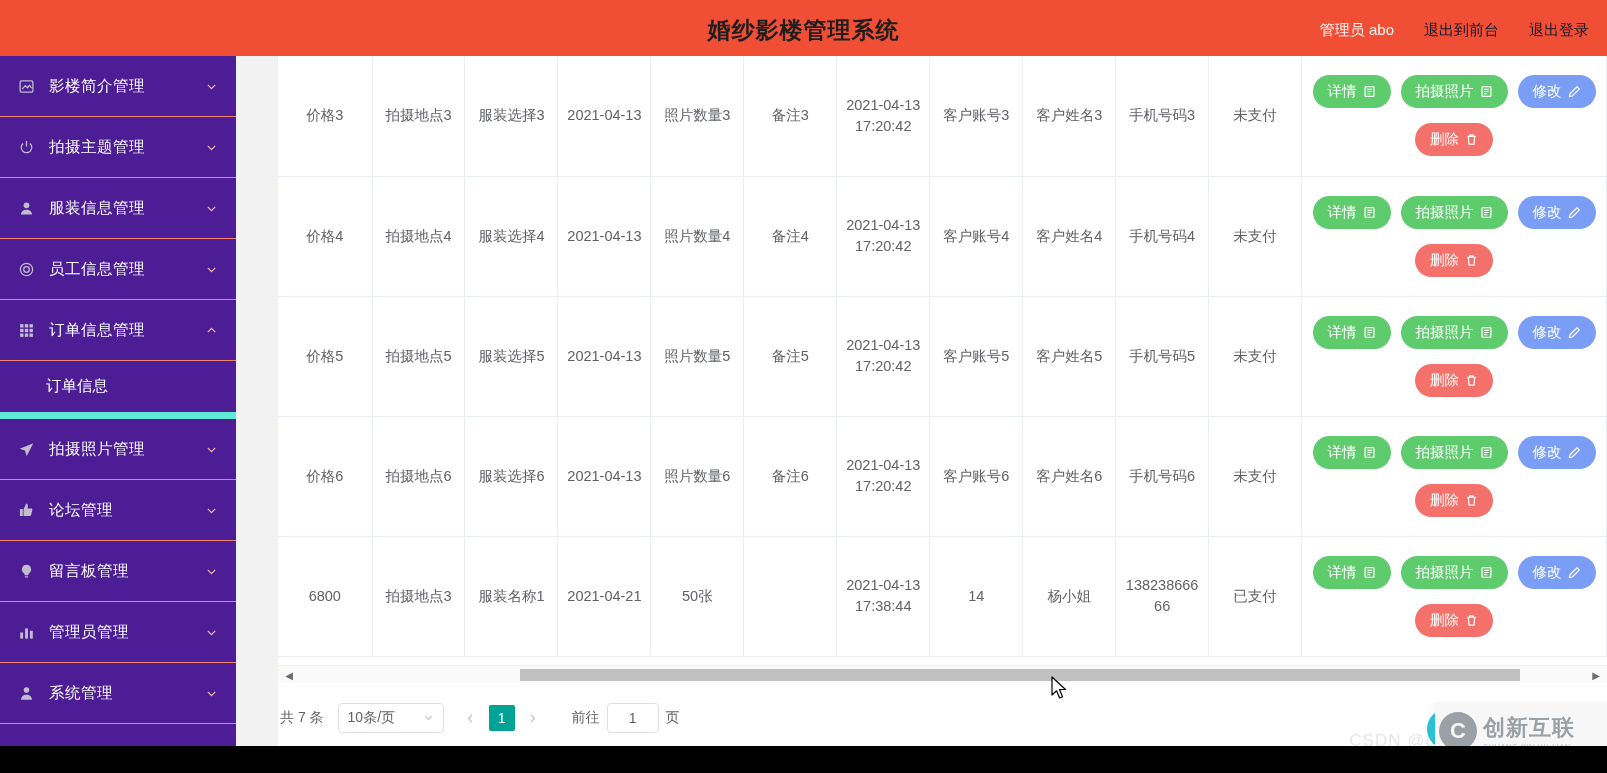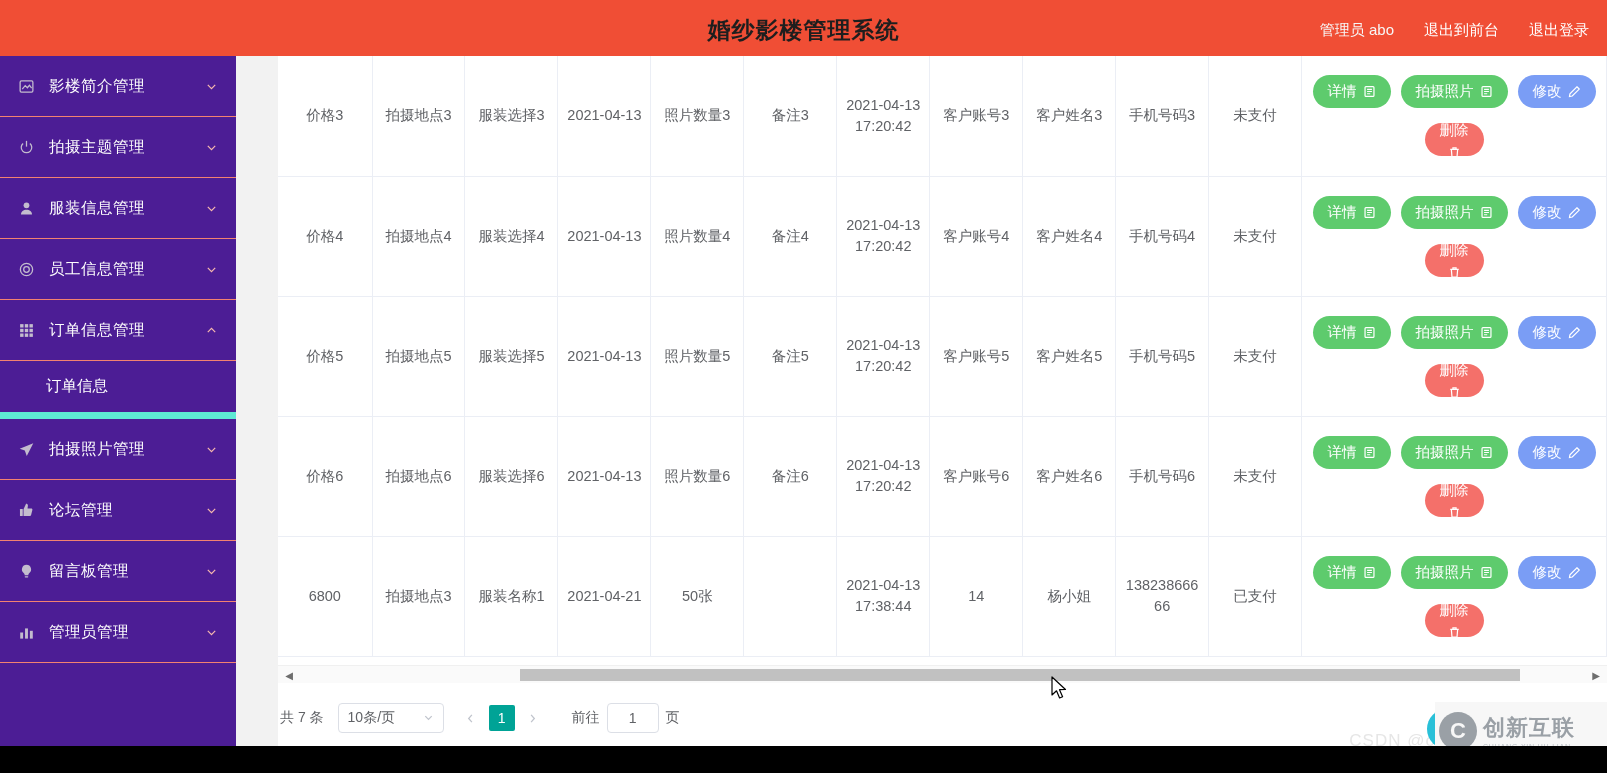--- a/index.html
+++ b/index.html
@@ -32,21 +32,21 @@
     font-weight: bold;
     letter-spacing: 1px;
   }
   .header-right {
     position: absolute; right: 18px; top: 0;
     height: 60px;
     display: flex; align-items: center;
     gap: 30px;
   }
   .header-link {
-    color: #ffffff;
+    color: #0f172a;
     font-size: 15px;
     cursor: pointer;
     white-space: nowrap;
   }
   .header-link.admin { color: #f7f7f7; }
 
   
   .sidebar {
     position: absolute; left: 0; top: 56px;
     width: 236px; height: 717px;
@@ -144,21 +144,21 @@
     padding: 0 15px;
     font-size: 14.5px;
     color: #fff;
     cursor: pointer;
     font-family: inherit;
     white-space: nowrap;
   }
   .btn svg { width: 13px; height: 13px; display: block; }
   .btn-success { background: #67C23A; background: #5ecb6d; }
   .btn-primary { background: #7a9df5; }
-  .btn-danger  { background: #f4706a; flex-direction: column; }
+  .btn-danger  { background: #f4706a; }
 
   
   .hscroll {
     position: absolute; left: 0; top: 609px;
     width: 1329px; height: 18px;
     background: #fafafa;
     border-top: 1px solid #f0f0f0;
   }
   .hscroll-thumb {
     position: absolute; left: 242px; top: 3px;
@@ -403,20 +403,34 @@
       </div>
       <div class="menu-item">
         <span class="menu-icon">
           <svg viewBox="0 0 20 20" fill="currentColor">
             <rect x="2.6" y="10" width="3.4" height="7.2"></rect>
             <rect x="8.3" y="5.2" width="3.4" height="12"></rect>
             <rect x="14" y="8" width="3.4" height="9.2"></rect>
           </svg>
         </span>
         <span class="menu-label">管理员管理</span>
+        <span class="menu-arrow">
+          <svg viewBox="0 0 14 14" fill="none" stroke="currentColor" stroke-width="1.3">
+            <path d="M3 5.3 L7 9.3 L11 5.3"></path>
+          </svg>
+        </span>
+      </div>
+      <div class="menu-item">
+        <span class="menu-icon">
+          <svg viewBox="0 0 20 20" fill="currentColor">
+            <circle cx="10" cy="5.8" r="3.3"></circle>
+            <path d="M3.6 17.4c0-3.5 2.9-5.8 6.4-5.8s6.4 2.3 6.4 5.8z"></path>
+          </svg>
+        </span>
+        <span class="menu-label">系统管理</span>
         <span class="menu-arrow">
           <svg viewBox="0 0 14 14" fill="none" stroke="currentColor" stroke-width="1.3">
             <path d="M3 5.3 L7 9.3 L11 5.3"></path>
           </svg>
         </span>
       </div>
     </nav>
 
   <div class="main">
     <div class="content-card">

